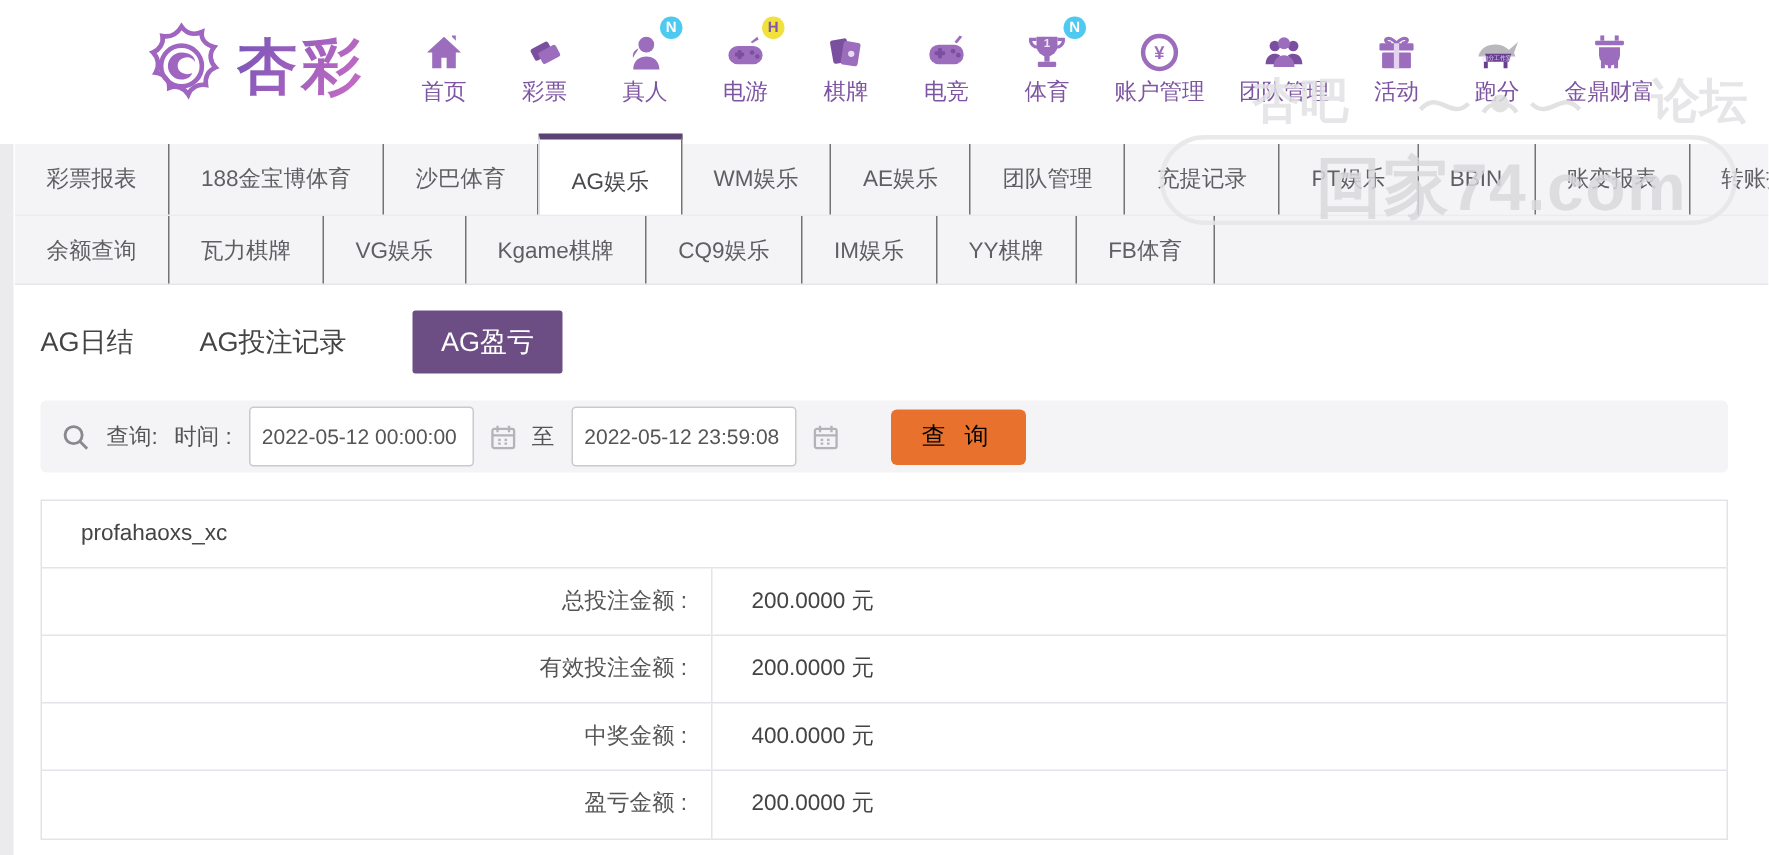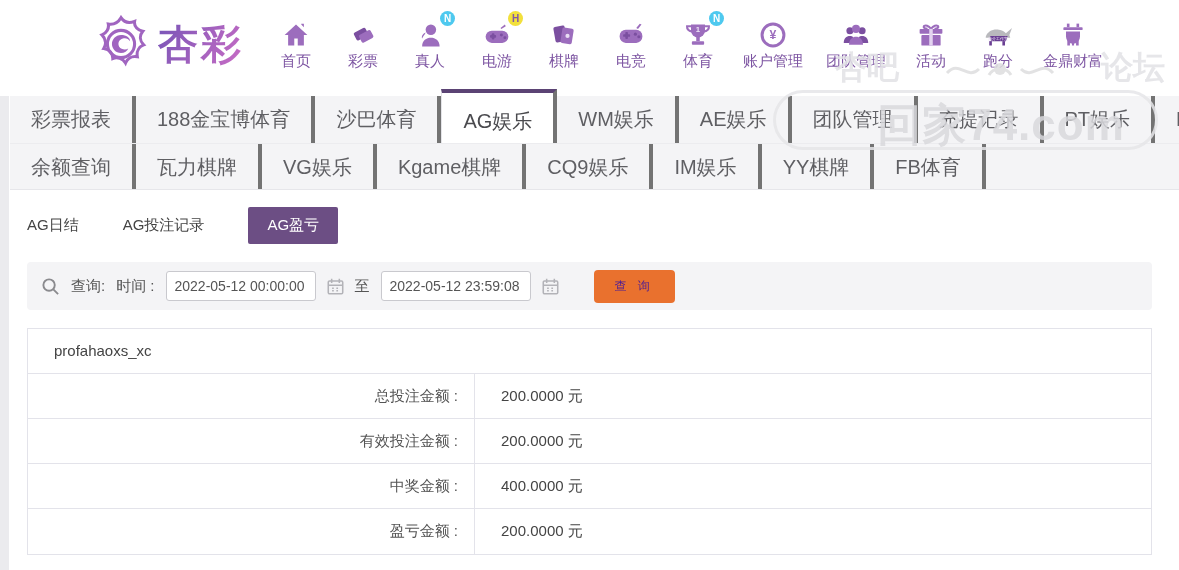--- a/index.html
+++ b/index.html
@@ -31,36 +31,36 @@
     border:3px solid #e6e6e9; border-radius:30px; }
   .wm-main { position:absolute; top:50px; left:16px; width:300px; text-align:center;
     font-size:44px; font-weight:bold; color:#d9d9dd; letter-spacing:1px; }
   
   .gutter { position:absolute; left:0; top:96px; width:9px; height:474px; background:#ebebee; }
   
   .tabs-wrap { margin:8px 0 0 10px; }
   .tab-row { display:flex; background:#f4f4f6; height:47px; }
   .tab-row1 { margin-top:7px; }
   .tab-row2 { border-top:1px solid #ececef; border-bottom:1px solid #e6e6ea; }
-  .tab { padding:0 21px; line-height:47px; font-size:20px; color:#5f5f63;
-    border-right:4px solid #737373; cursor:pointer; white-space:nowrap; }
+  .tab { padding:0 21px; line-height:47px; font-size:15px; color:#5f5f63;
+    border-right:1px solid #737373; cursor:pointer; white-space:nowrap; }
   .tab.active { position:relative; top:-7px; height:54px; line-height:57px;
     background:#fff; border-top:4px solid #5b4374; border-left:1px solid #e4e4e8; color:#4a4a4e; }
   
   .subtabs { display:flex; align-items:center; gap:44px; padding:17px 0 12px 27px; background:#fff; }
-  .subtab { font-size:15px; color:#444; cursor:pointer; }
+  .subtab { font-size:18px; color:#444; cursor:pointer; }
   .subtab.active { background:#6c4e84; color:#fff; padding:9px 19px; border-radius:2px; }
   
   .query-bar { margin:6px 27px 0 27px; height:48px; background:#f4f4f6; border-radius:4px;
     display:flex; align-items:center; padding-left:14px; gap:11px; }
   .q-label { font-size:15px; color:#555; white-space:nowrap; }
-  .date-input { width:150px; height:30px; border:1px solid #c9c9ce; border-radius:3px;
+  .date-input { width:150px; height:40px; border:1px solid #c9c9ce; border-radius:3px;
     padding:0 8px; font-size:14px; color:#555; background:#fff; font-family:inherit; }
   .cal { cursor:pointer; display:flex; }
-  .query-btn { margin-left:24px; background:#e9712e; color:#4c1d95; font-size:12px; border:none;
+  .query-btn { margin-left:24px; background:#e9712e; color:#000000; font-size:16px; border:none;
     padding:8px 21px; border-radius:4px; letter-spacing:4px; cursor:pointer; font-family:inherit; }
   
   .detail-table { margin:18px 27px 0 27px; border:1px solid #e3e3ea; background:#fff; }
   .d-row { display:flex; height:45px; border-bottom:1px solid #e3e3ea; }
   .d-row:last-child { border-bottom:none; }
   .d-label { width:447px; text-align:right; padding-right:16px; line-height:44px;
     font-size:15px; color:#555; border-right:1px solid #e3e3ea; }
   .d-value { padding-left:26px; line-height:44px; font-size:15px; color:#444; }
 </style>
 </head>

